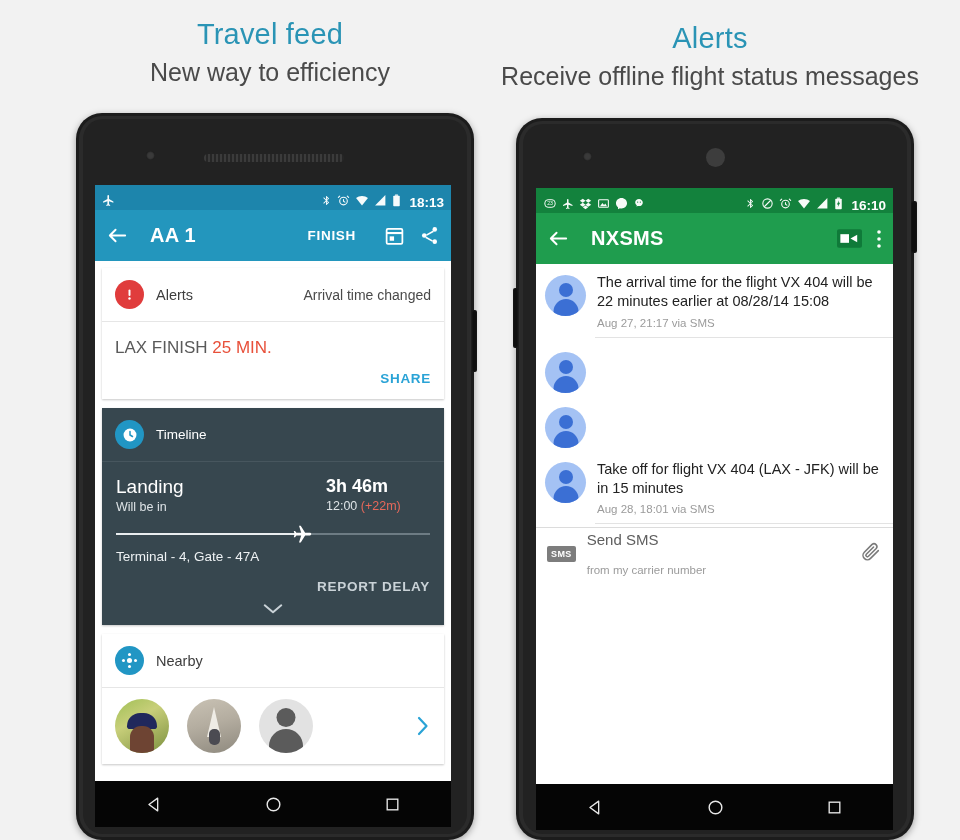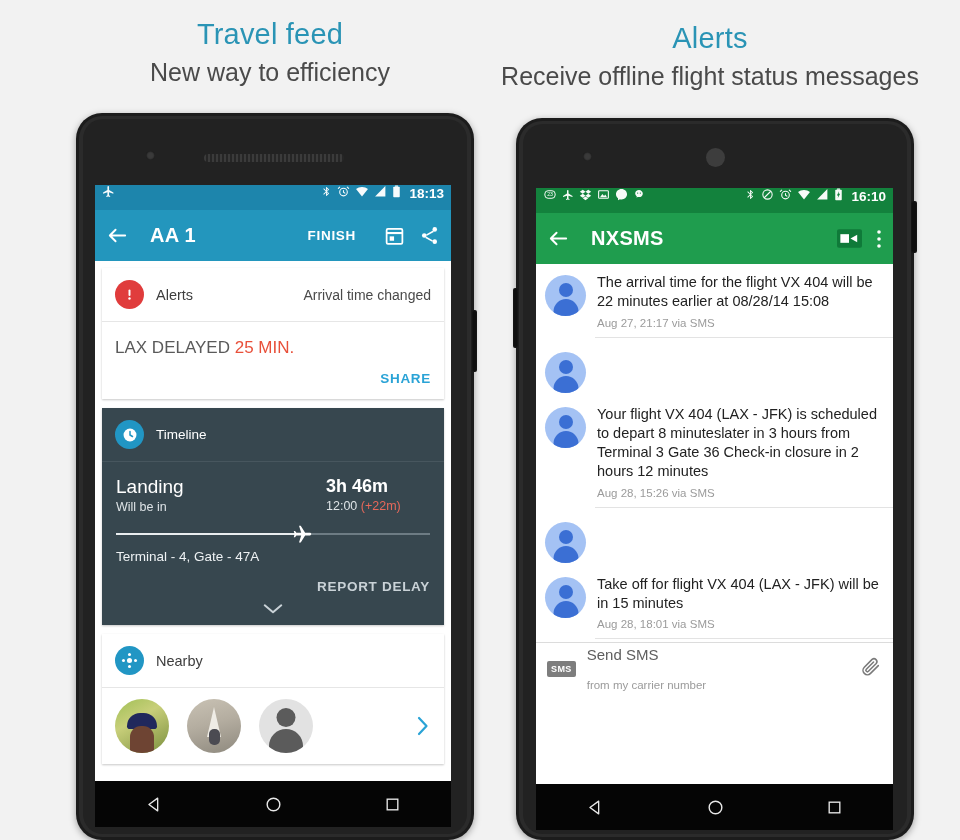--- a/index.html
+++ b/index.html
@@ -48,21 +48,21 @@
   .grille-bar {
     position: absolute; border-radius: 4px;
     background: repeating-linear-gradient(90deg,#3b3b3b 0 2px,#262626 2px 4px);
   }
   .grille-round { position: absolute; border-radius: 50%; background: #3d3d3d; }
   .sidebtn { position: absolute; background: #0e0e0e; border-radius: 2px;
              box-shadow: inset 0 0 2px rgba(255,255,255,.10); }
 
   
   .statusbar {
-    height: 25px; display: flex; align-items: flex-start;
+    height: 25px; display: flex; align-items: flex-end;
     padding: 0 7px; color: #fff; font-size: 12.5px;
   }
   .sb-left { display: flex; align-items: center; gap: 5px; flex: 1; }
   .sb-right { display: flex; align-items: center; gap: 5px; }
   .sb-clock { font-size: 13.5px; font-weight: 700; margin-left: 3px;
               font-family: "Liberation Sans", sans-serif; }
   .sb-ic { opacity: .97; display: block; }
 
   .appbar { height: 51px; display: flex; align-items: center;
             padding: 8px 11px; color: #fff; }
@@ -270,21 +270,21 @@
               <svg width="17" height="17" viewBox="0 0 24 24" fill="#fff">
                 <rect x="10.6" y="5" width="2.8" height="9" rx="1.4"></rect>
                 <circle cx="12" cy="17.6" r="1.7"></circle>
               </svg>
             </span>
             <span class="name">Alerts</span>
             <span class="aside">Arrival time changed</span>
           </div>
           <div class="alert-body">
             <div class="alert-line">
-              <span>LAX DELAYED </span><span class="hot">25 MIN.</span>
+              <span>LAX FINISH </span><span class="hot">25 MIN.</span>
             </div>
           </div>
           <div class="alert-actions">
             <span class="link-btn">SHARE</span>
           </div>
         </div>
 
         <div class="card tl">
           <div class="card-head">
             <span class="badge blue">
@@ -510,30 +510,20 @@
           <span class="ava">
             <span class="h"></span>
             <span class="b"></span>
           </span>
         </div>
         <div class="msg">
           <span class="ava">
             <span class="h"></span>
             <span class="b"></span>
           </span>
-          <div class="bubble">
-            <div class="text">Your flight VX 404 (LAX - JFK) is scheduled to depart 8 minuteslater in 3 hours from Terminal 3 Gate 36 Check-in closure in 2 hours 12 minutes</div>
-            <div class="meta">Aug 28, 15:26 via SMS</div>
-          </div>
-        </div>
-        <div class="msg">
-          <span class="ava">
-            <span class="h"></span>
-            <span class="b"></span>
-          </span>
         </div>
         <div class="msg">
           <span class="ava">
             <span class="h"></span>
             <span class="b"></span>
           </span>
           <div class="bubble">
             <div class="text">Take off for flight VX 404 (LAX - JFK) will be in 15 minutes</div>
             <div class="meta">Aug 28, 18:01 via SMS</div>
           </div>

